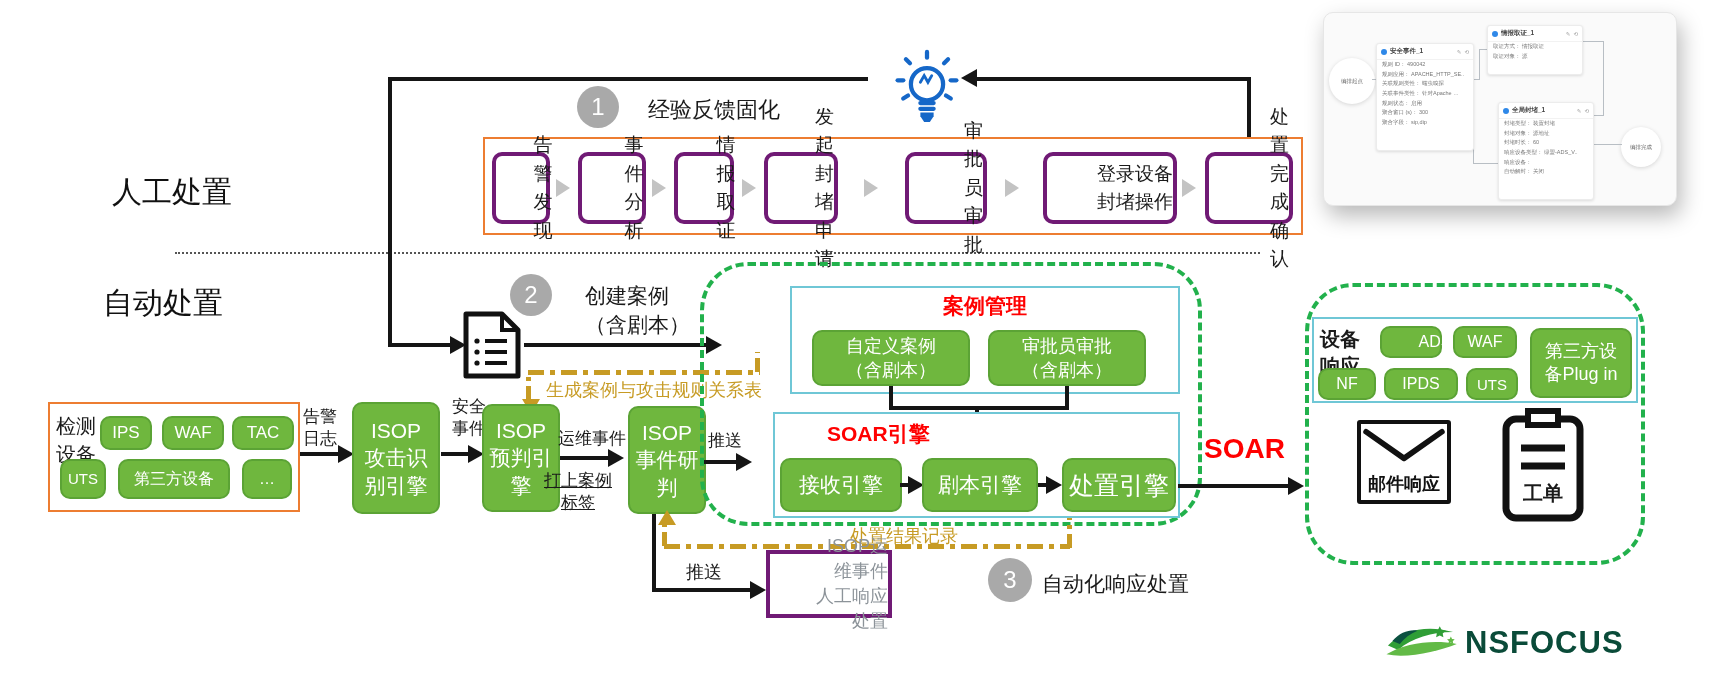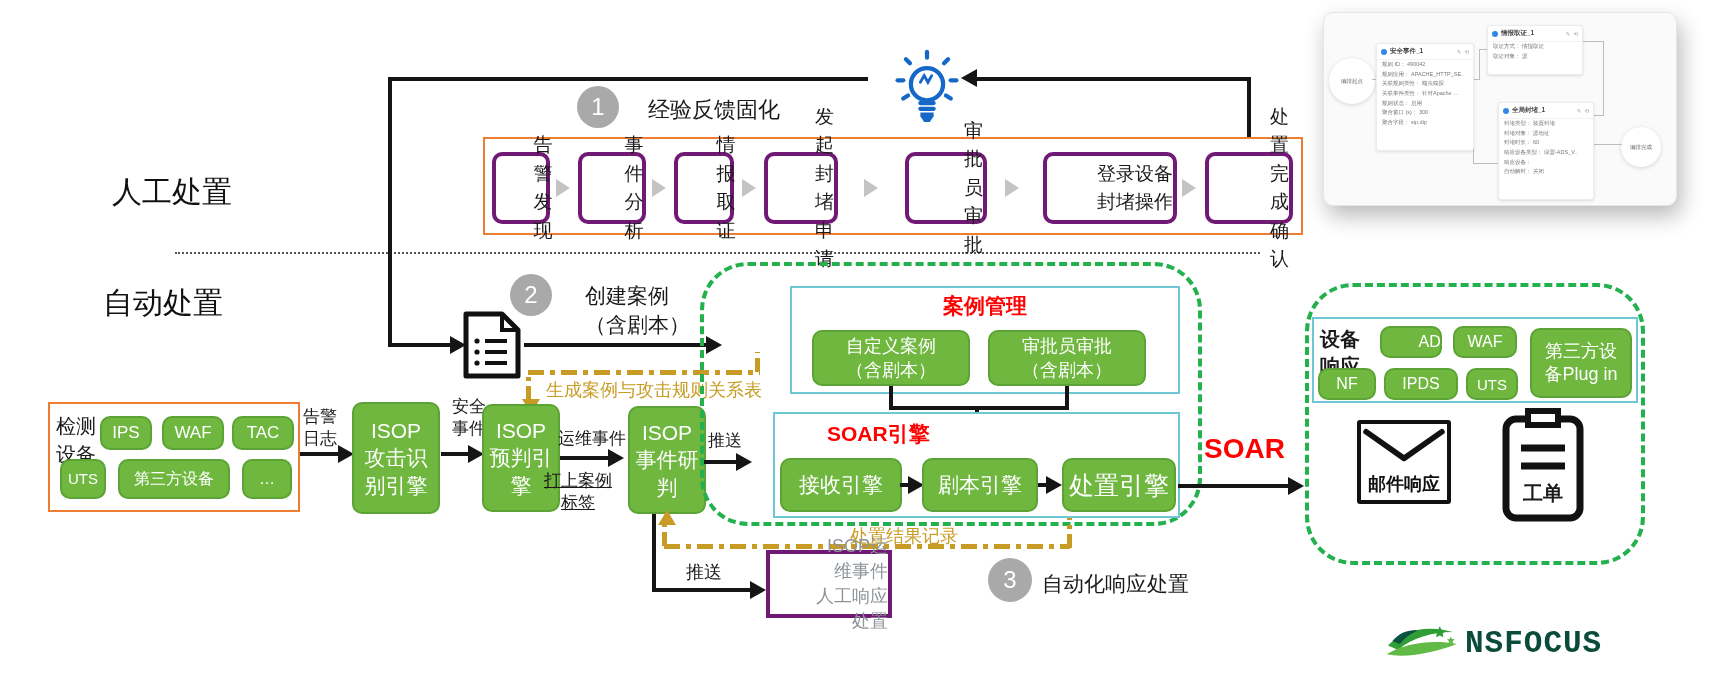--- a/index.html
+++ b/index.html
@@ -279,21 +279,21 @@
       </div>
       <div class="trow">封堵类型： 装置封堵</div>
       <div class="trow">封堵对象： 源地址</div>
       <div class="trow">封堵时长： 60</div>
       <div class="trow">响应设备类型： 绿盟-ADS_V..</div>
       <div class="trow">响应设备：</div>
       <div class="trow">自动解封： 关闭</div>
     </div>
   </div>
 
-  <div class="abs" style="left:1385px;top:620px;display:flex;align-items:center;gap:6px;font-family:Liberation Mono, monospace;">
+  <div class="abs" style="left:1385px;top:620px;display:flex;align-items:center;gap:6px;">
     <span>
       <svg width="74" height="42" viewBox="0 0 100 56">
         <path d="M4 34 C 26 12 58 6 92 16 C 64 16 36 24 18 40 Z" fill="#2F9E36"></path>
         <path d="M2 46 C 28 30 66 26 97 32 C 72 42 30 52 2 46 Z" fill="#62BA46"></path>
         <path d="M10 28 C 20 16 34 12 44 14 C 34 18 26 24 20 32 Z" fill="#0B5140"></path>
         <path d="M74 8 l2.5 5 5.5 .8 -4 3.9 .9 5.4 -4.9 -2.6 -4.9 2.6 .9 -5.4 -4 -3.9 5.5 -.8 Z" fill="#2F9E36"></path>
         <path d="M89 22 l1.6 3.2 3.6 .5 -2.6 2.5 .6 3.5 -3.2 -1.7 -3.2 1.7 .6 -3.5 -2.6 -2.5 3.6 -.5 Z" fill="#62BA46"></path>
       </svg>
     </span>
     <span class="logotxt">NSFOCUS</span>

